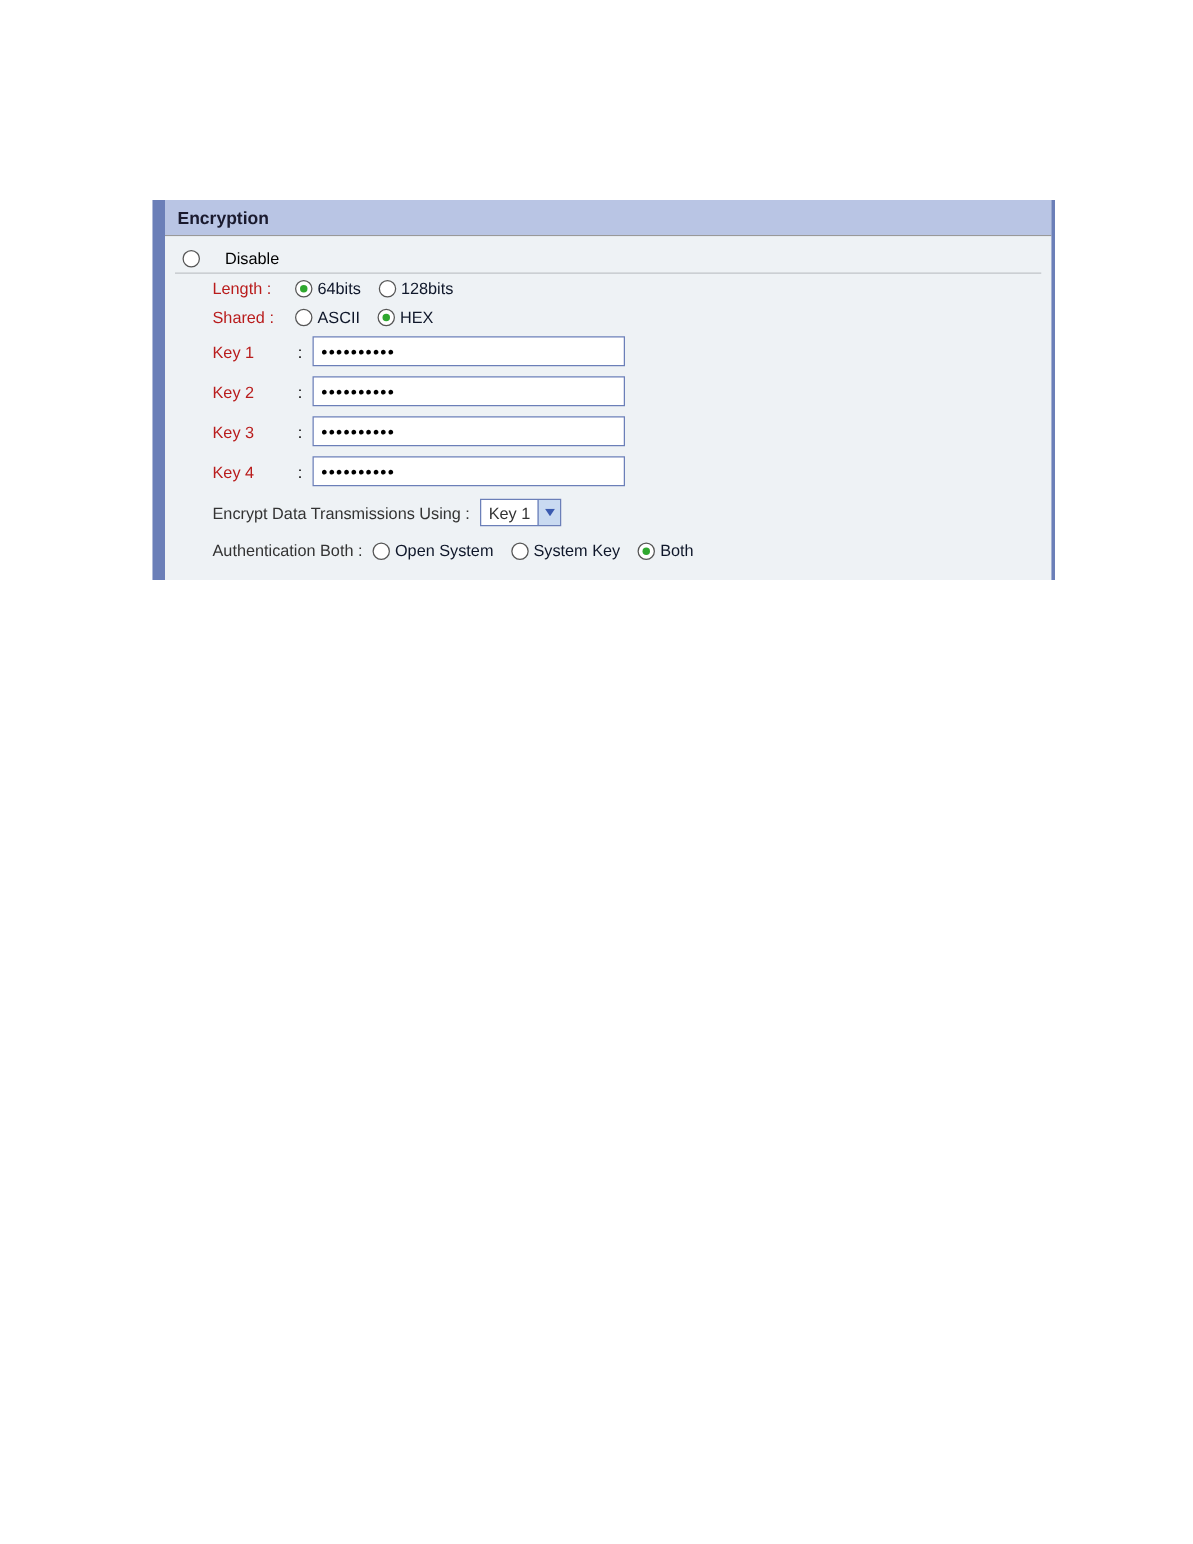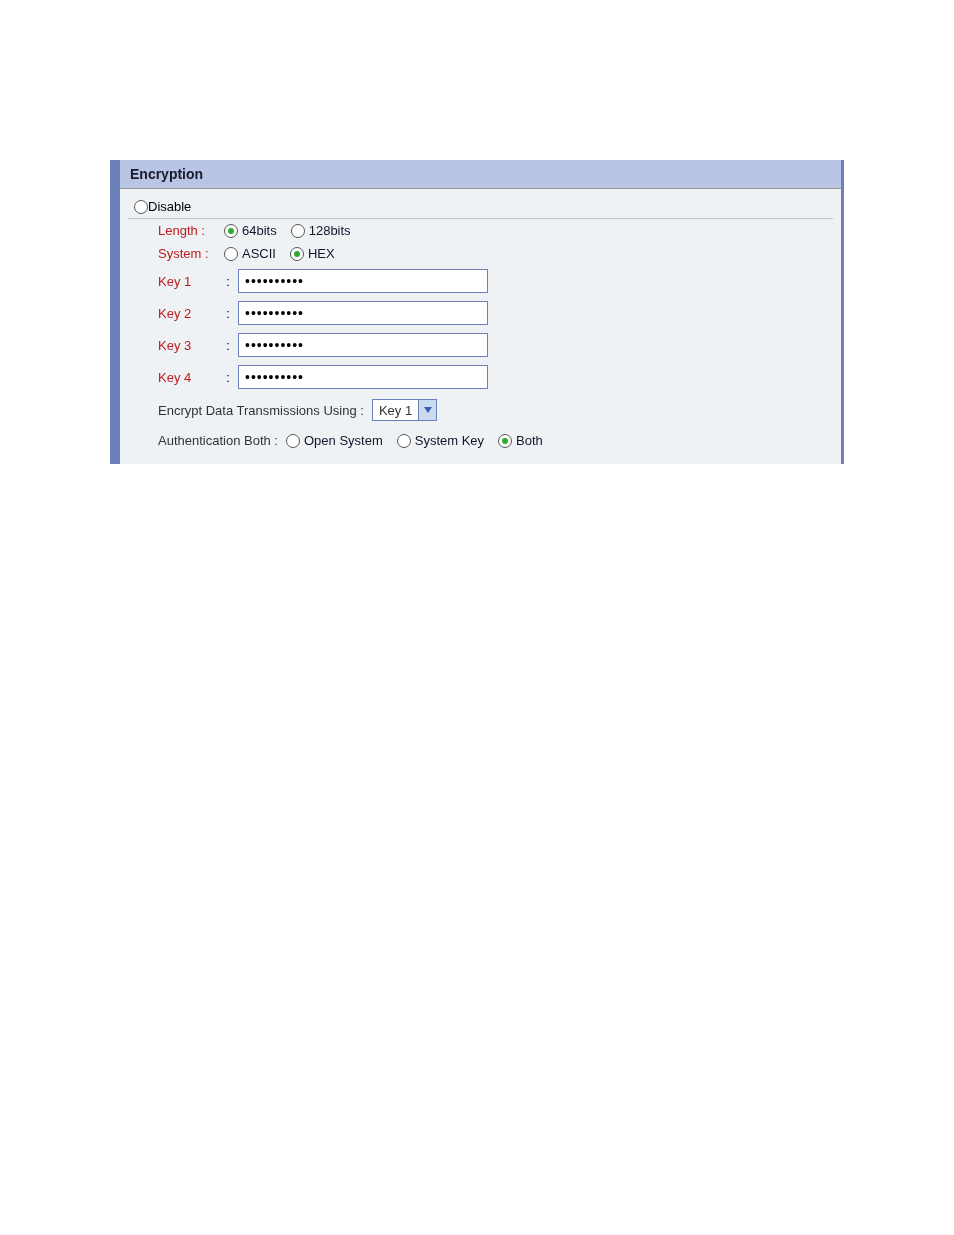--- a/index.html
+++ b/index.html
@@ -10,38 +10,39 @@
     body {
       font-family: Arial, sans-serif;
       font-size: 13px;
       background: #ffffff;
       padding: 160px 110px 0 110px;
     }
     .panel {
       border-left: 10px solid #6B7FB8;
       border-right: 3px solid #6B7FB8;
       background: #EEF2F5;
+      margin-left: 12px;
     }
     .panel-header {
       background: #B9C5E4;
       padding: 6px 10px;
       font-weight: bold;
       color: #1a1a2e;
       border-bottom: 1px solid #999;
       font-size: 14px;
     }
     .panel-body {
       padding: 6px 8px 10px 8px;
       background: #EEF2F5;
     }
     .option-row {
       padding: 4px 6px;
       display: flex;
       align-items: center;
-      gap: 0;
+      gap: 20px;
       text-align: right;
     }
     .option-row.first {
       border-bottom: 1px solid #c0c4c8;
     }
     .highlighted {
       display: inline-flex;
       align-items: center;
       border: 3px solid #E63946;
       padding: 1px 6px 1px 2px;
@@ -164,21 +165,21 @@
             <span>64bits</span>
           </div>
           <div class="radio-item">
             <span class="radio"></span>
             <span>128bits</span>
           </div>
         </div>
       </div>
 
       <div class="field-row">
-        <span class="field-label">System :</span>
+        <span class="field-label">Shared :</span>
         <div class="radio-group">
           <div class="radio-item">
             <span class="radio"></span>
             <span>ASCII</span>
           </div>
           <div class="radio-item">
             <span class="radio checked"></span>
             <span>HEX</span>
           </div>
         </div>

